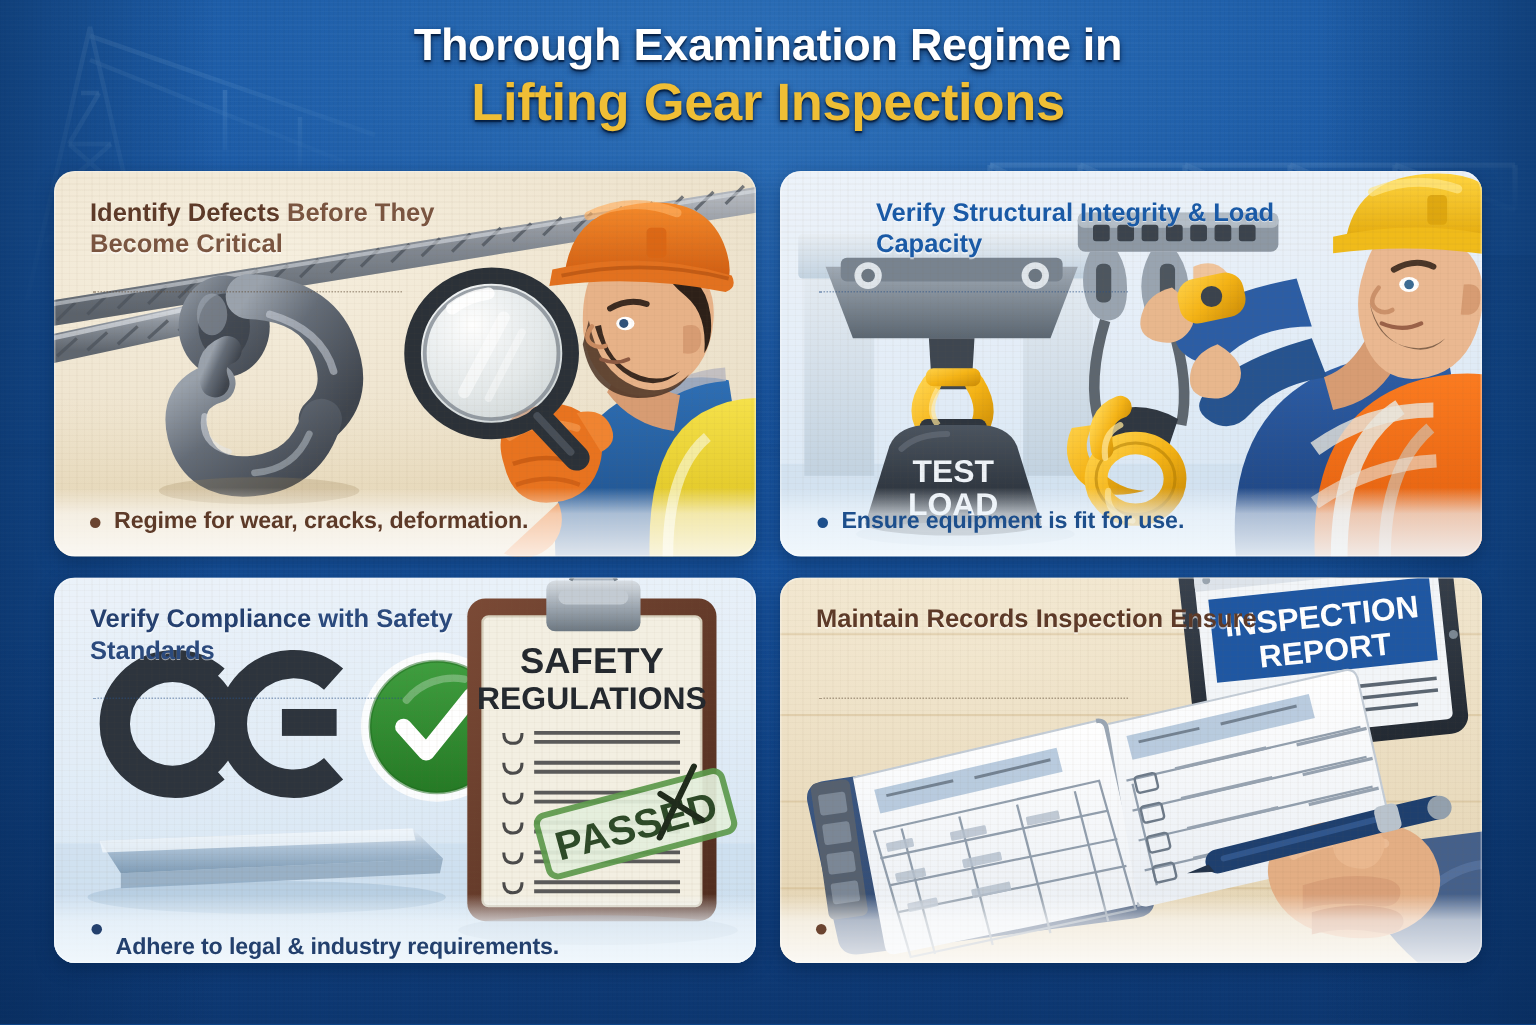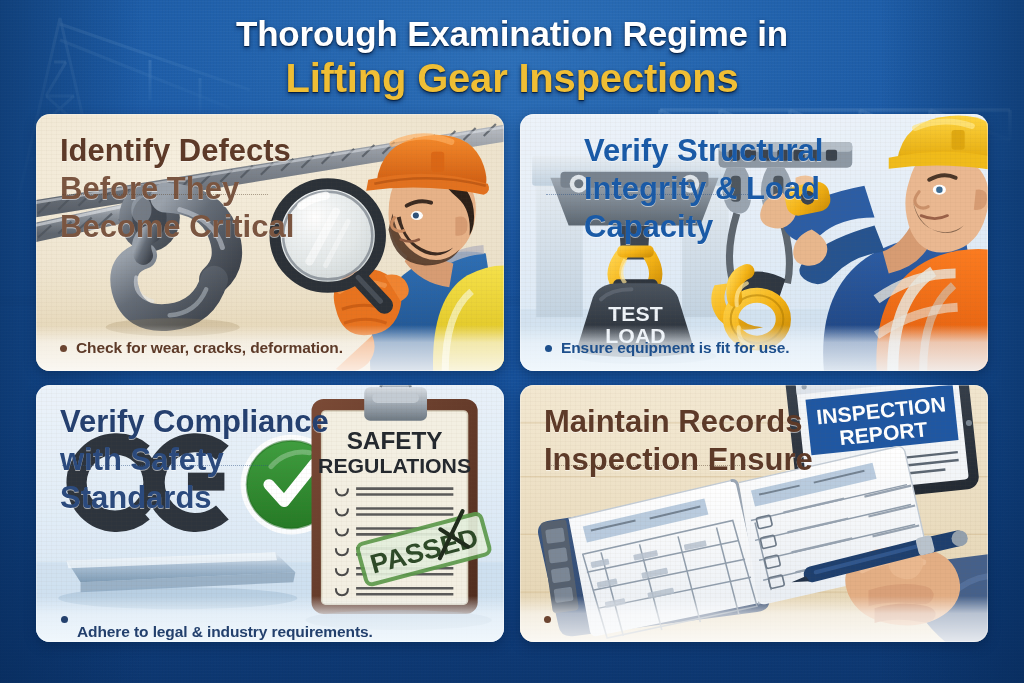--- a/index.html
+++ b/index.html
@@ -43,30 +43,30 @@
   }
 
   
   .title-block {
     position: absolute;
     left: 0; right: 0; top: 14px;
     text-align: center;
     z-index: 5;
   }
   .title-line1 {
-    font-size: 35px;
+    font-size: 30px;
     font-weight: bold;
     color: #ffffff;
     letter-spacing: -.2px;
     line-height: 1.16;
     text-shadow: 0 2px 4px rgba(0,25,60,.70), 0 1px 1px rgba(0,20,50,.8);
     text-align: center;
   }
   .title-line2 {
-    font-size: 40px;
+    font-size: 35px;
     font-weight: bold;
     color: #efbe35;
     letter-spacing: -.2px;
     line-height: 1.16;
     text-shadow: 0 2px 4px rgba(0,25,60,.70), 0 1px 1px rgba(0,20,50,.8);
   }
 
   
   .grid {
     position: absolute;
@@ -101,21 +101,21 @@
       repeating-linear-gradient(90deg, rgba(120,95,60,.03) 0 1px, rgba(0,0,0,0) 1px 5px);
     pointer-events: none;
   }
   .card-art { position: absolute; inset: 0; }
   .card-art svg { width: 100%; height: 100%; display: block; }
 
   .card-heading {
     position: absolute;
     left: 24px; top: 18px;
     z-index: 3;
-    font-size: 31px;
+    font-size: 17px;
     line-height: 1.22;
     font-weight: bold;
     max-width: 63%;
     text-shadow: 0 1px 0 rgba(255,255,255,.55);
   }
   .card-heading .lead { }
   .card-heading .tail { font-weight: bold; }
   .h-brown  { color: #5d3a28; }
   .h-brown .tail { color: #7a5540; }
   .h-blue   { color: #1a5aa6; margin-left: 40px; }
@@ -404,21 +404,21 @@
 
       <div class="card-heading h-brown">
         <span class="lead">Identify Defects </span><span class="tail">Before They Become Critical</span>
       </div>
       <div class="divider"></div>
 
       <div class="card-grain"></div>
 
       <div class="bullet-bar b-brown">
         <span class="dot"></span>
-        <span class="bullet-text">Check for wear, cracks, deformation.</span>
+        <span class="bullet-text">Regime for wear, cracks, deformation.</span>
       </div>
       <div class="card-inner-edge"></div>
     </div>
 
     <div class="card">
       <div class="card-paper cool"></div>
 
       <div class="card-art">
         <svg viewBox="0 0 462 258" preserveAspectRatio="none">
           <defs>

